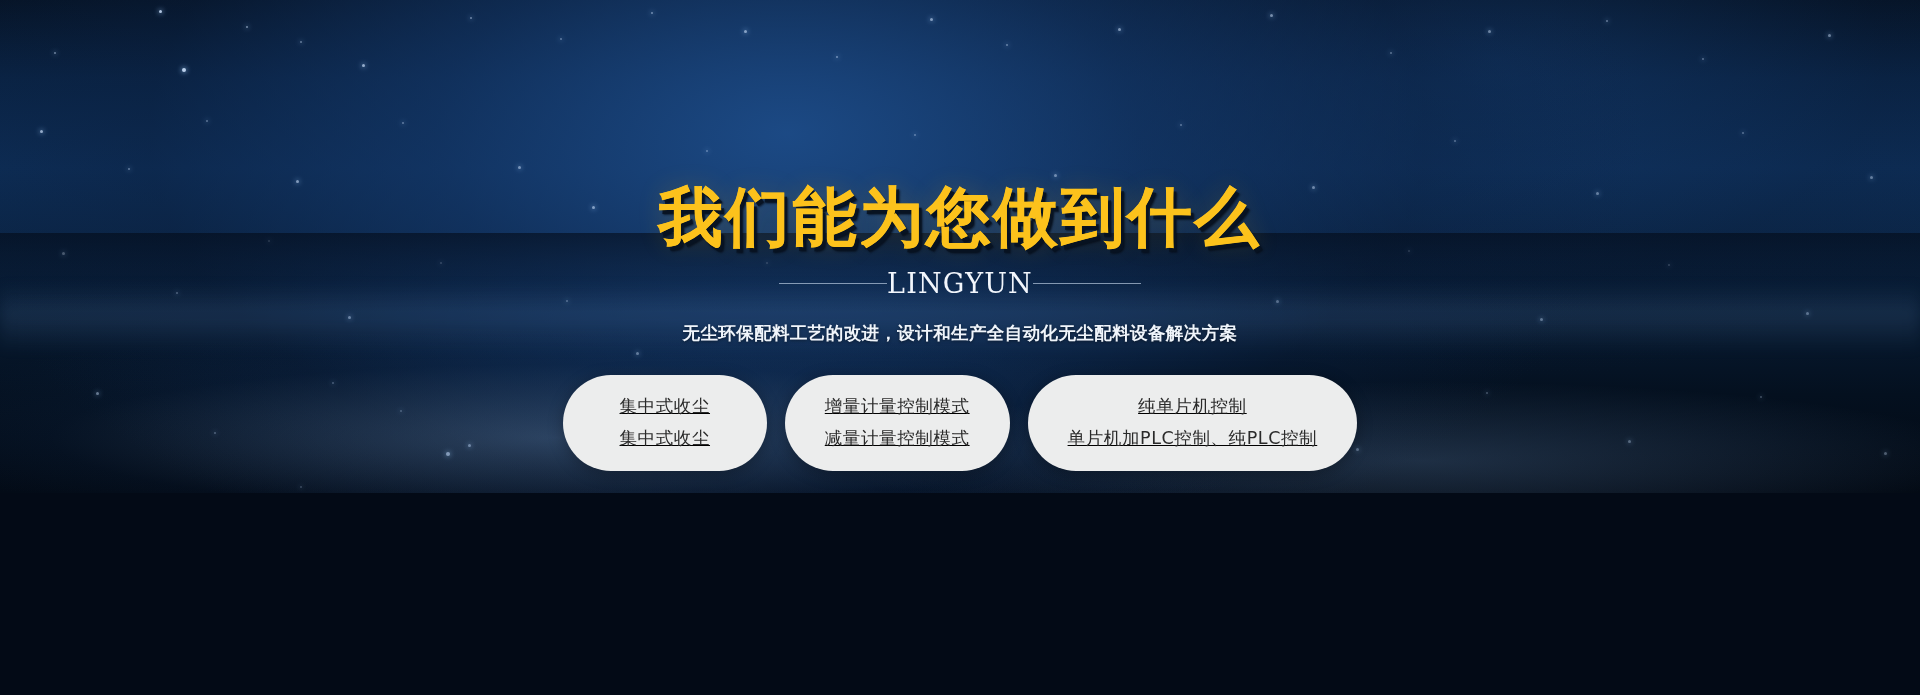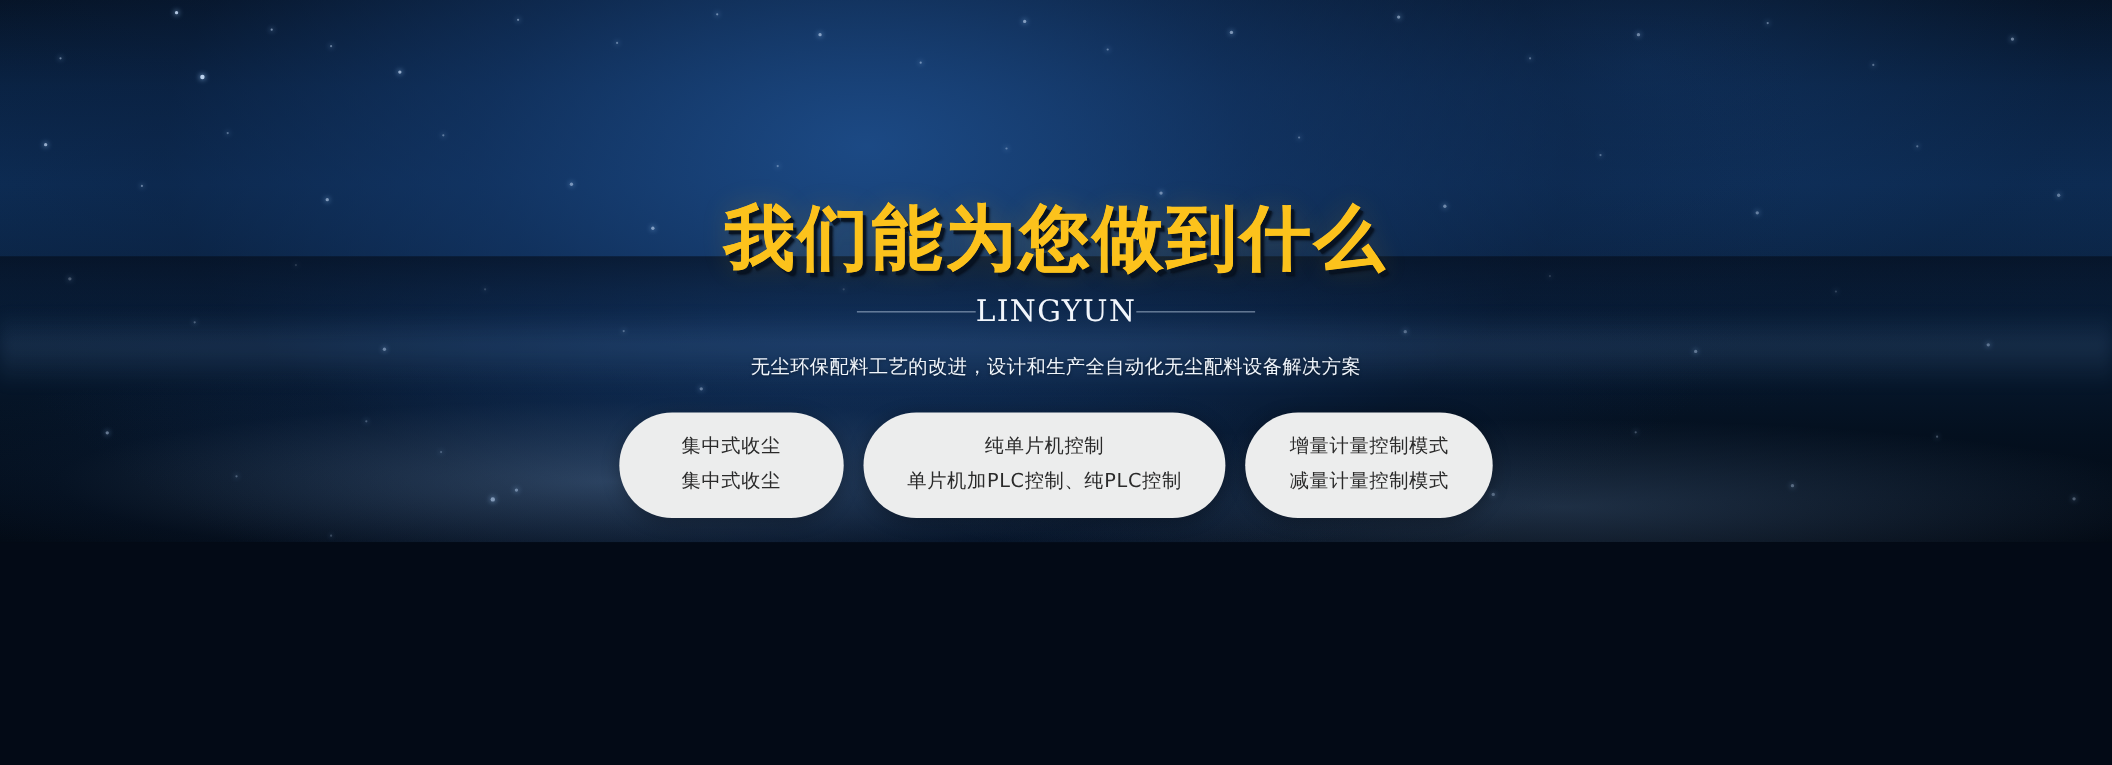--- a/index.html
+++ b/index.html
@@ -83,32 +83,33 @@
     font-size:27px;
     font-weight:400;
     letter-spacing:1.2px;
     color:#f2f6fc;
     white-space:nowrap;
   }
 
   .desc {
     margin-top:22px;
     font-size:17.5px;
-    font-weight:400;
+    font-weight:700;
     letter-spacing:0.4px;
     color:#f0f5fb;
     white-space:nowrap;
     text-shadow:0 1px 3px rgba(0,0,0,0.45);
     text-align:center;
   }
 
   .pills {
     display:flex; align-items:center; justify-content:center;
     gap:18px;
     margin-top:30px;
+    text-decoration:underline;
   }
   .pill {
     background:#eceded;
     border-radius:58px;
     padding:20px 40px;
     display:flex; flex-direction:column; align-items:center;
     gap:14px;
     box-shadow:0 3px 16px rgba(0,0,0,0.30);
     min-height:96px;
     justify-content:center;
@@ -224,25 +225,25 @@
 
     <p class="desc">无尘环保配料工艺的改进，设计和生产全自动化无尘配料设备解决方案</p>
 
     <div class="pills">
 
       <div class="pill pill-1">
         <span class="pill-line">集中式收尘</span>
         <span class="pill-line">集中式收尘</span>
       </div>
 
+      <div class="pill pill-2">
+        <span class="pill-line">增量计量控制模式</span>
+        <span class="pill-line">减量计量控制模式</span>
+      </div>
+
       <div class="pill pill-3">
         <span class="pill-line">纯单片机控制</span>
         <span class="pill-line">单片机加PLC控制、纯PLC控制</span>
       </div>
 
-      <div class="pill pill-2">
-        <span class="pill-line">增量计量控制模式</span>
-        <span class="pill-line">减量计量控制模式</span>
-      </div>
-
     </div>
   </div>
 </div>
 
 </body></html>

